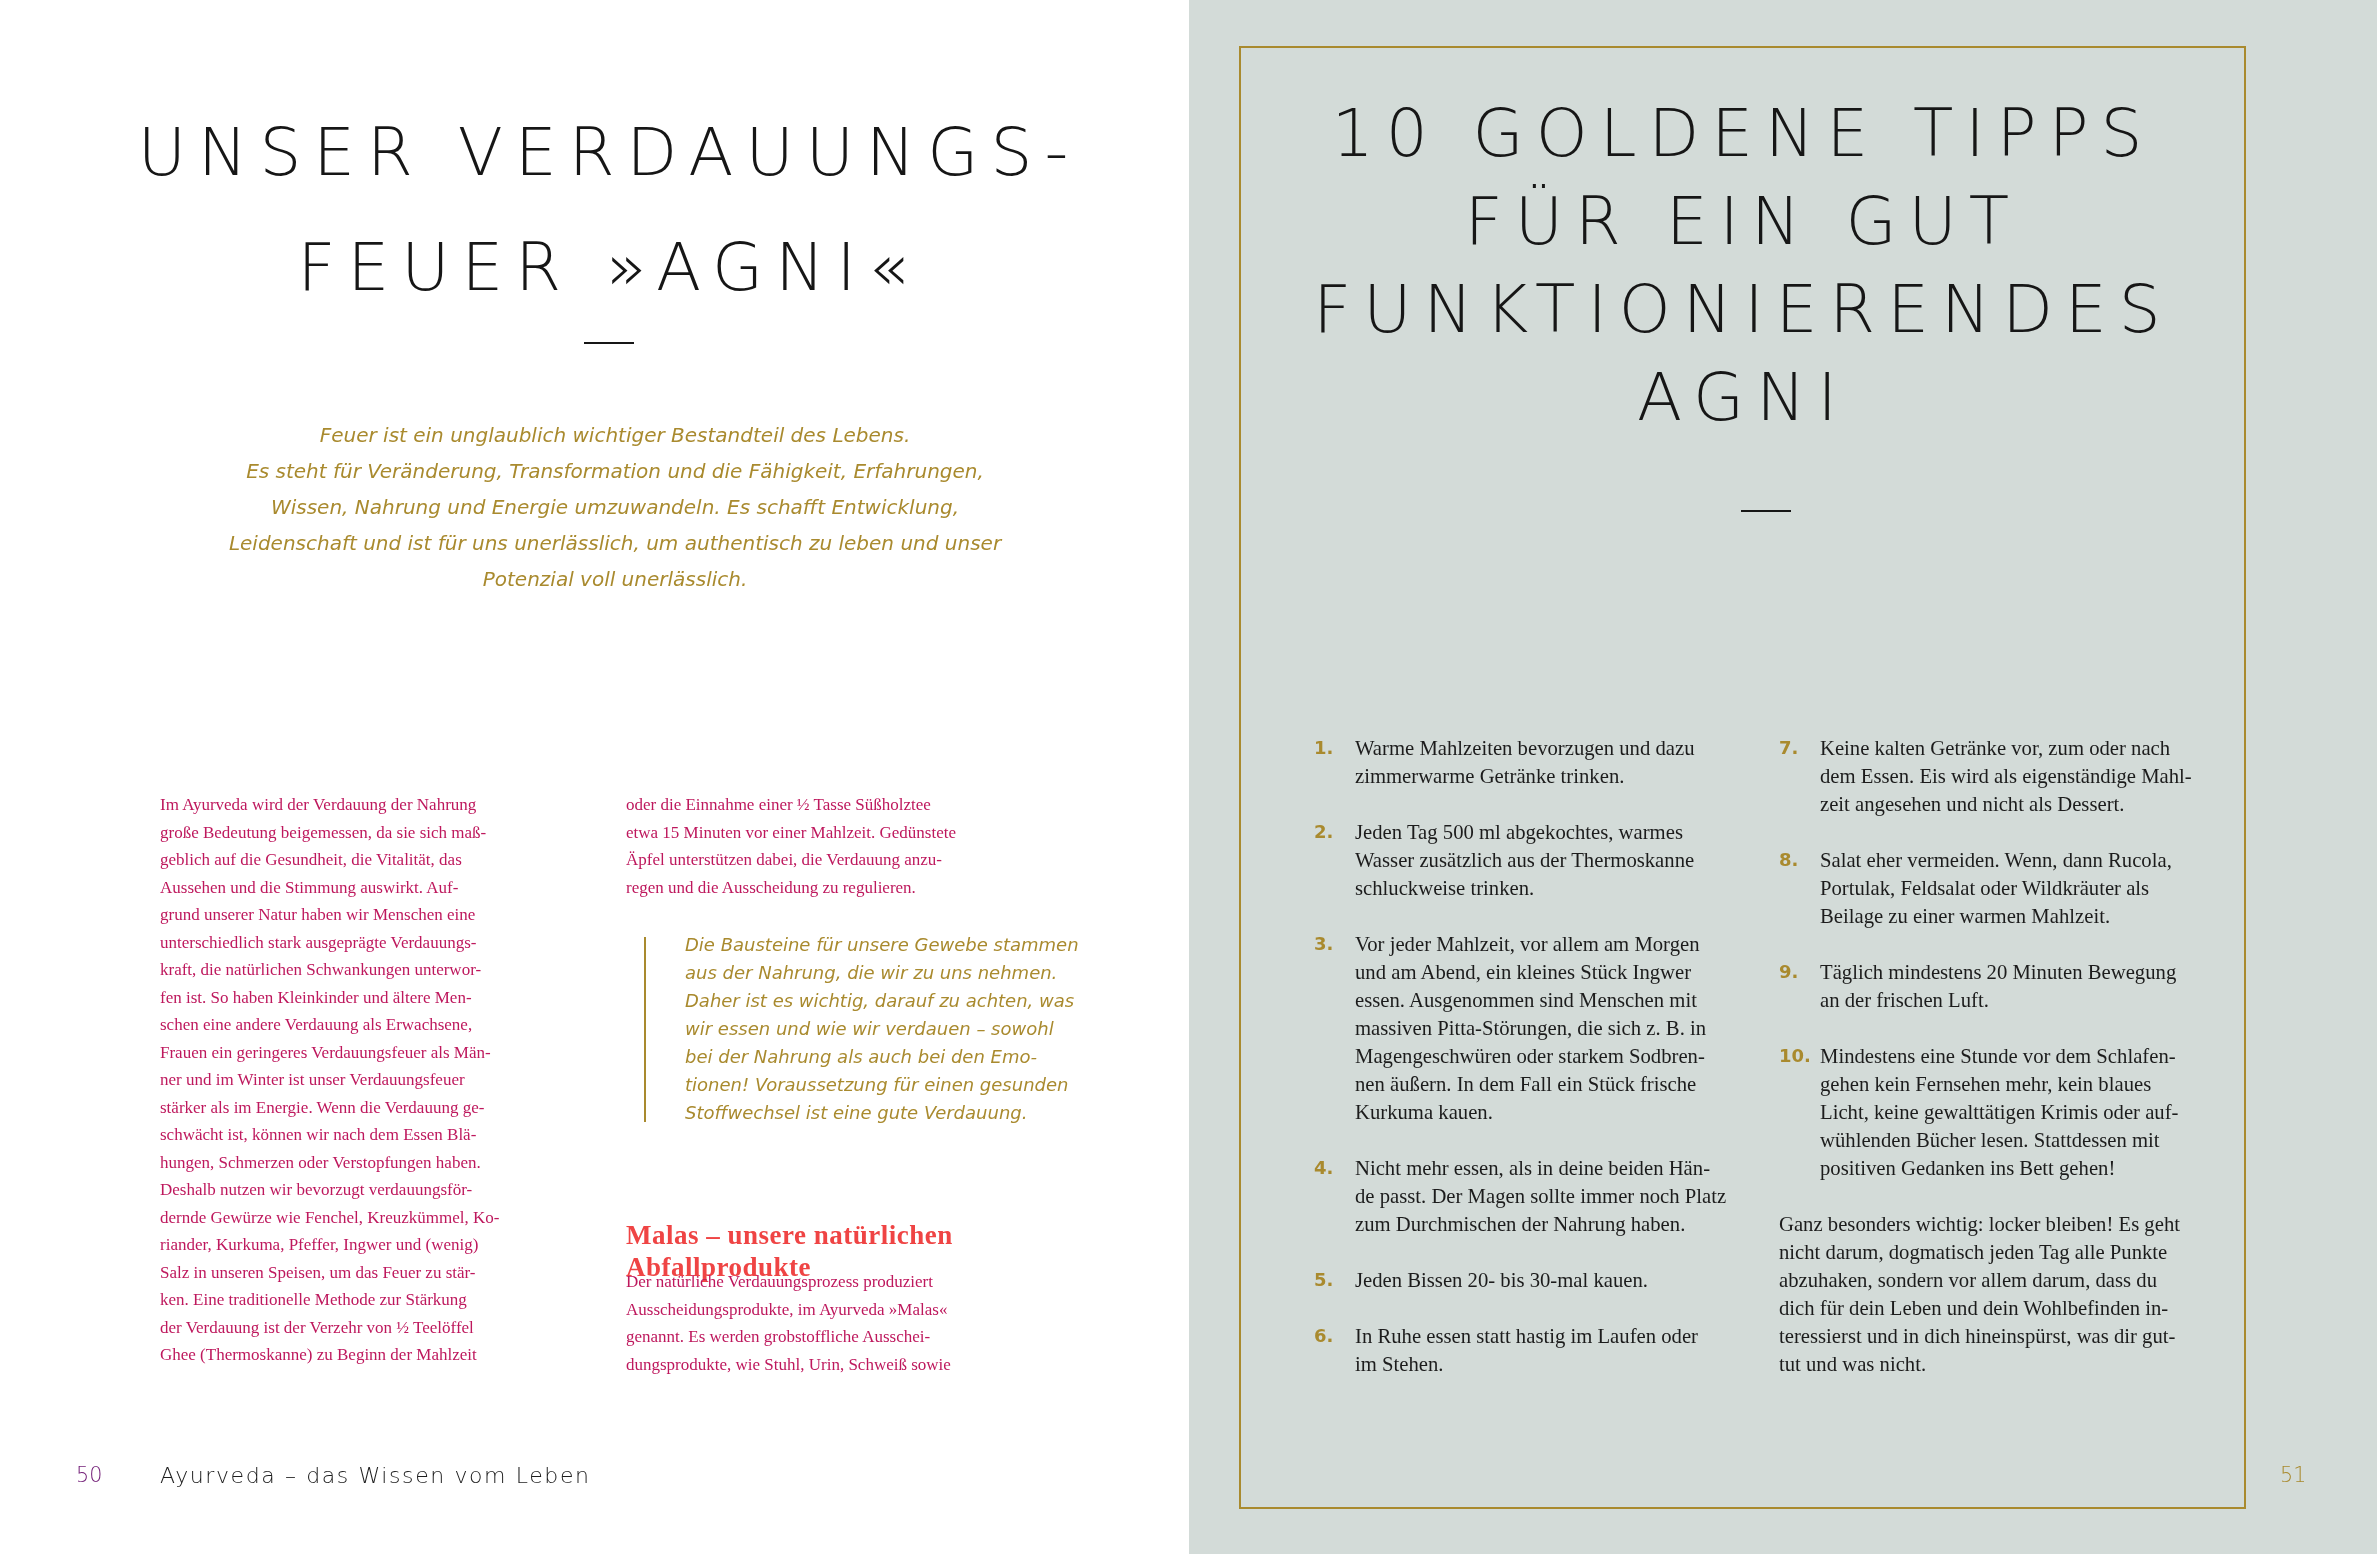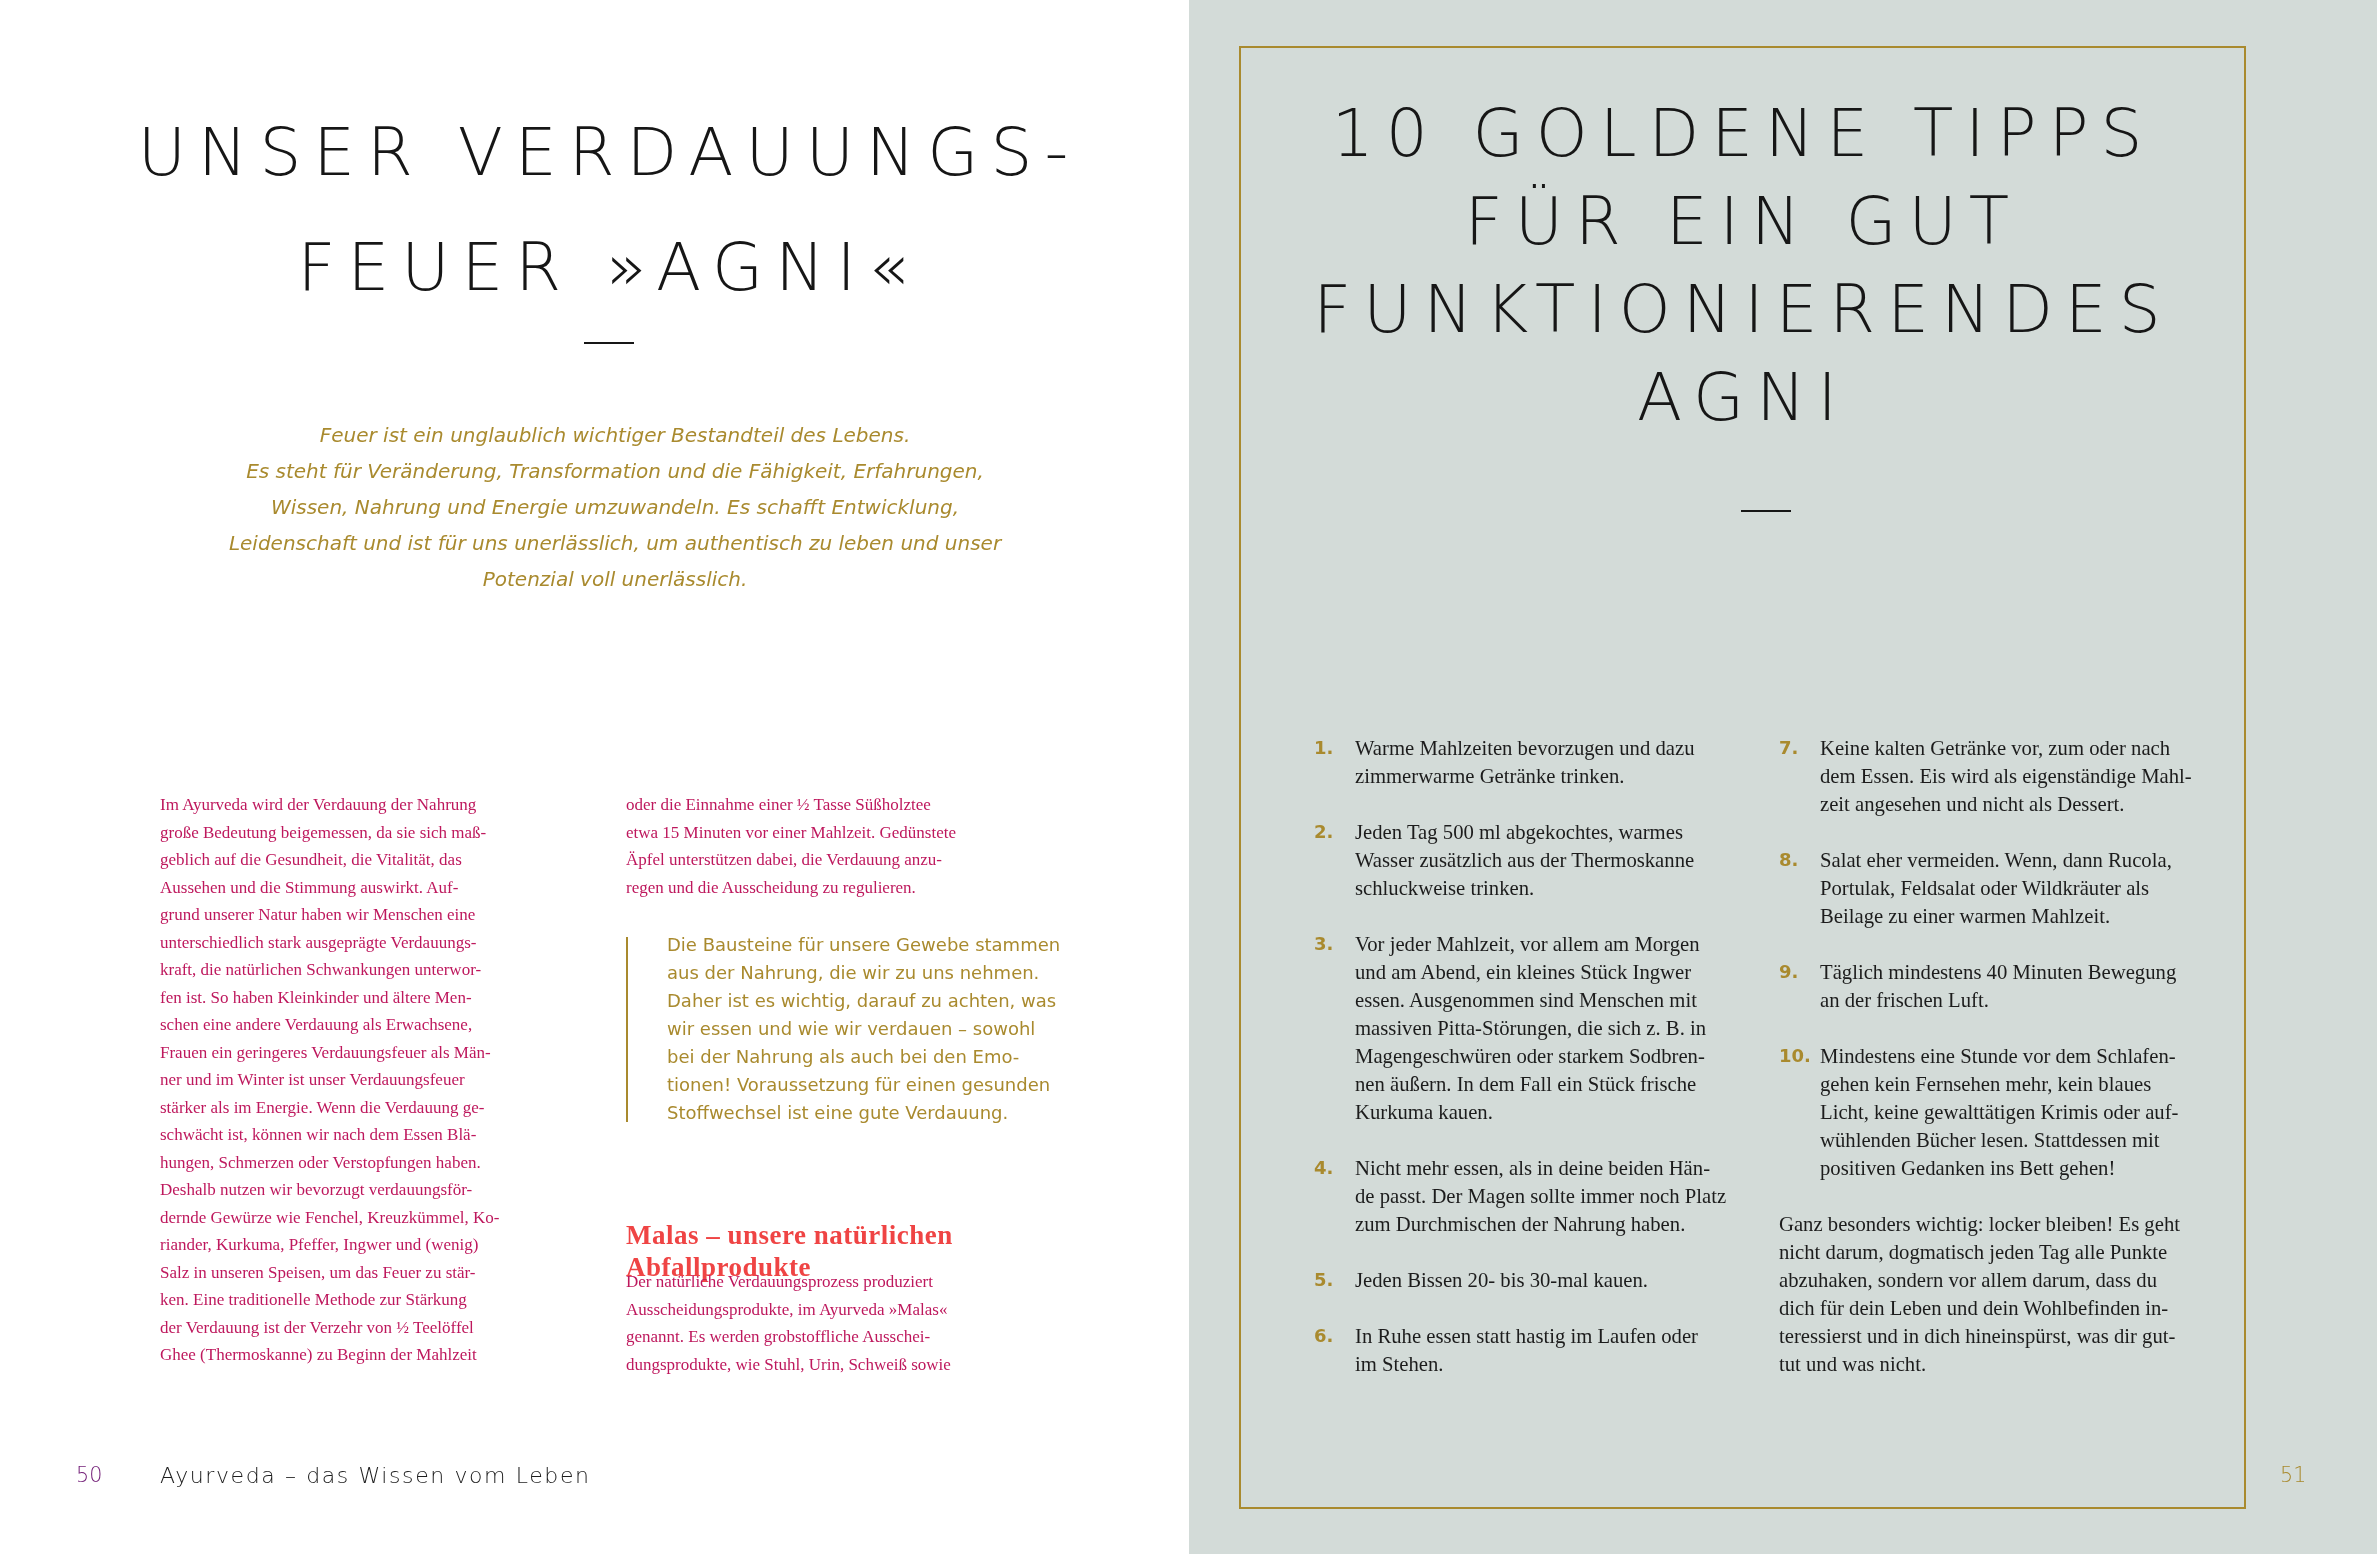--- a/index.html
+++ b/index.html
@@ -31,22 +31,23 @@
     font-size: 20px; line-height: 36px;
   }
   .intro span { display: block; font-style: italic; }
 
   .col { position: absolute; font-size: 17px; line-height: 27.5px; color: #be185d; }
   .col span.line { display: block; white-space: nowrap; }
   .col-a { left: 160px; top: 791px; width: 446px; }
   .col-b { left: 626px; top: 791px; width: 446px; }
 
   .quote {
-    position: absolute; left: 626px; top: 937px; width: 446px; height: 185px;
+    position: absolute; left: 644px; top: 937px; width: 446px; height: 185px;
     border-left: 2.2px solid #a98a2e;
+    font-style: italic;
   }
   .quote-text {
     position: absolute; left: 39px; top: -6.5px; width: 413px;
     color: #a98a2e; font-family: "DejaVu Sans", "Liberation Sans", sans-serif;
     font-size: 18px; line-height: 28px;
   }
   .quote-text span { display: block; white-space: nowrap; }
 
   .subhead {
     position: absolute; left: 626px; top: 1197px; width: 446px;
@@ -231,21 +232,21 @@
     <span class="num">8.</span>
     <div class="txt">
         <span>Salat eher vermeiden. Wenn, dann Rucola,</span>
         <span>Portulak, Feldsalat oder Wildkräuter als</span>
         <span>Beilage zu einer warmen Mahlzeit.</span>
       </div>
   </div>
   <div class="tip">
     <span class="num">9.</span>
     <div class="txt">
-        <span>Täglich mindestens 40 Minuten Bewegung</span>
+        <span>Täglich mindestens 20 Minuten Bewegung</span>
         <span>an der frischen Luft.</span>
       </div>
   </div>
   <div class="tip">
     <span class="num">10.</span>
     <div class="txt">
         <span>Mindestens eine Stunde vor dem Schlafen-</span>
         <span>gehen kein Fernsehen mehr, kein blaues</span>
         <span>Licht, keine gewalttätigen Krimis oder auf-</span>
         <span>wühlenden Bücher lesen. Stattdessen mit</span>

